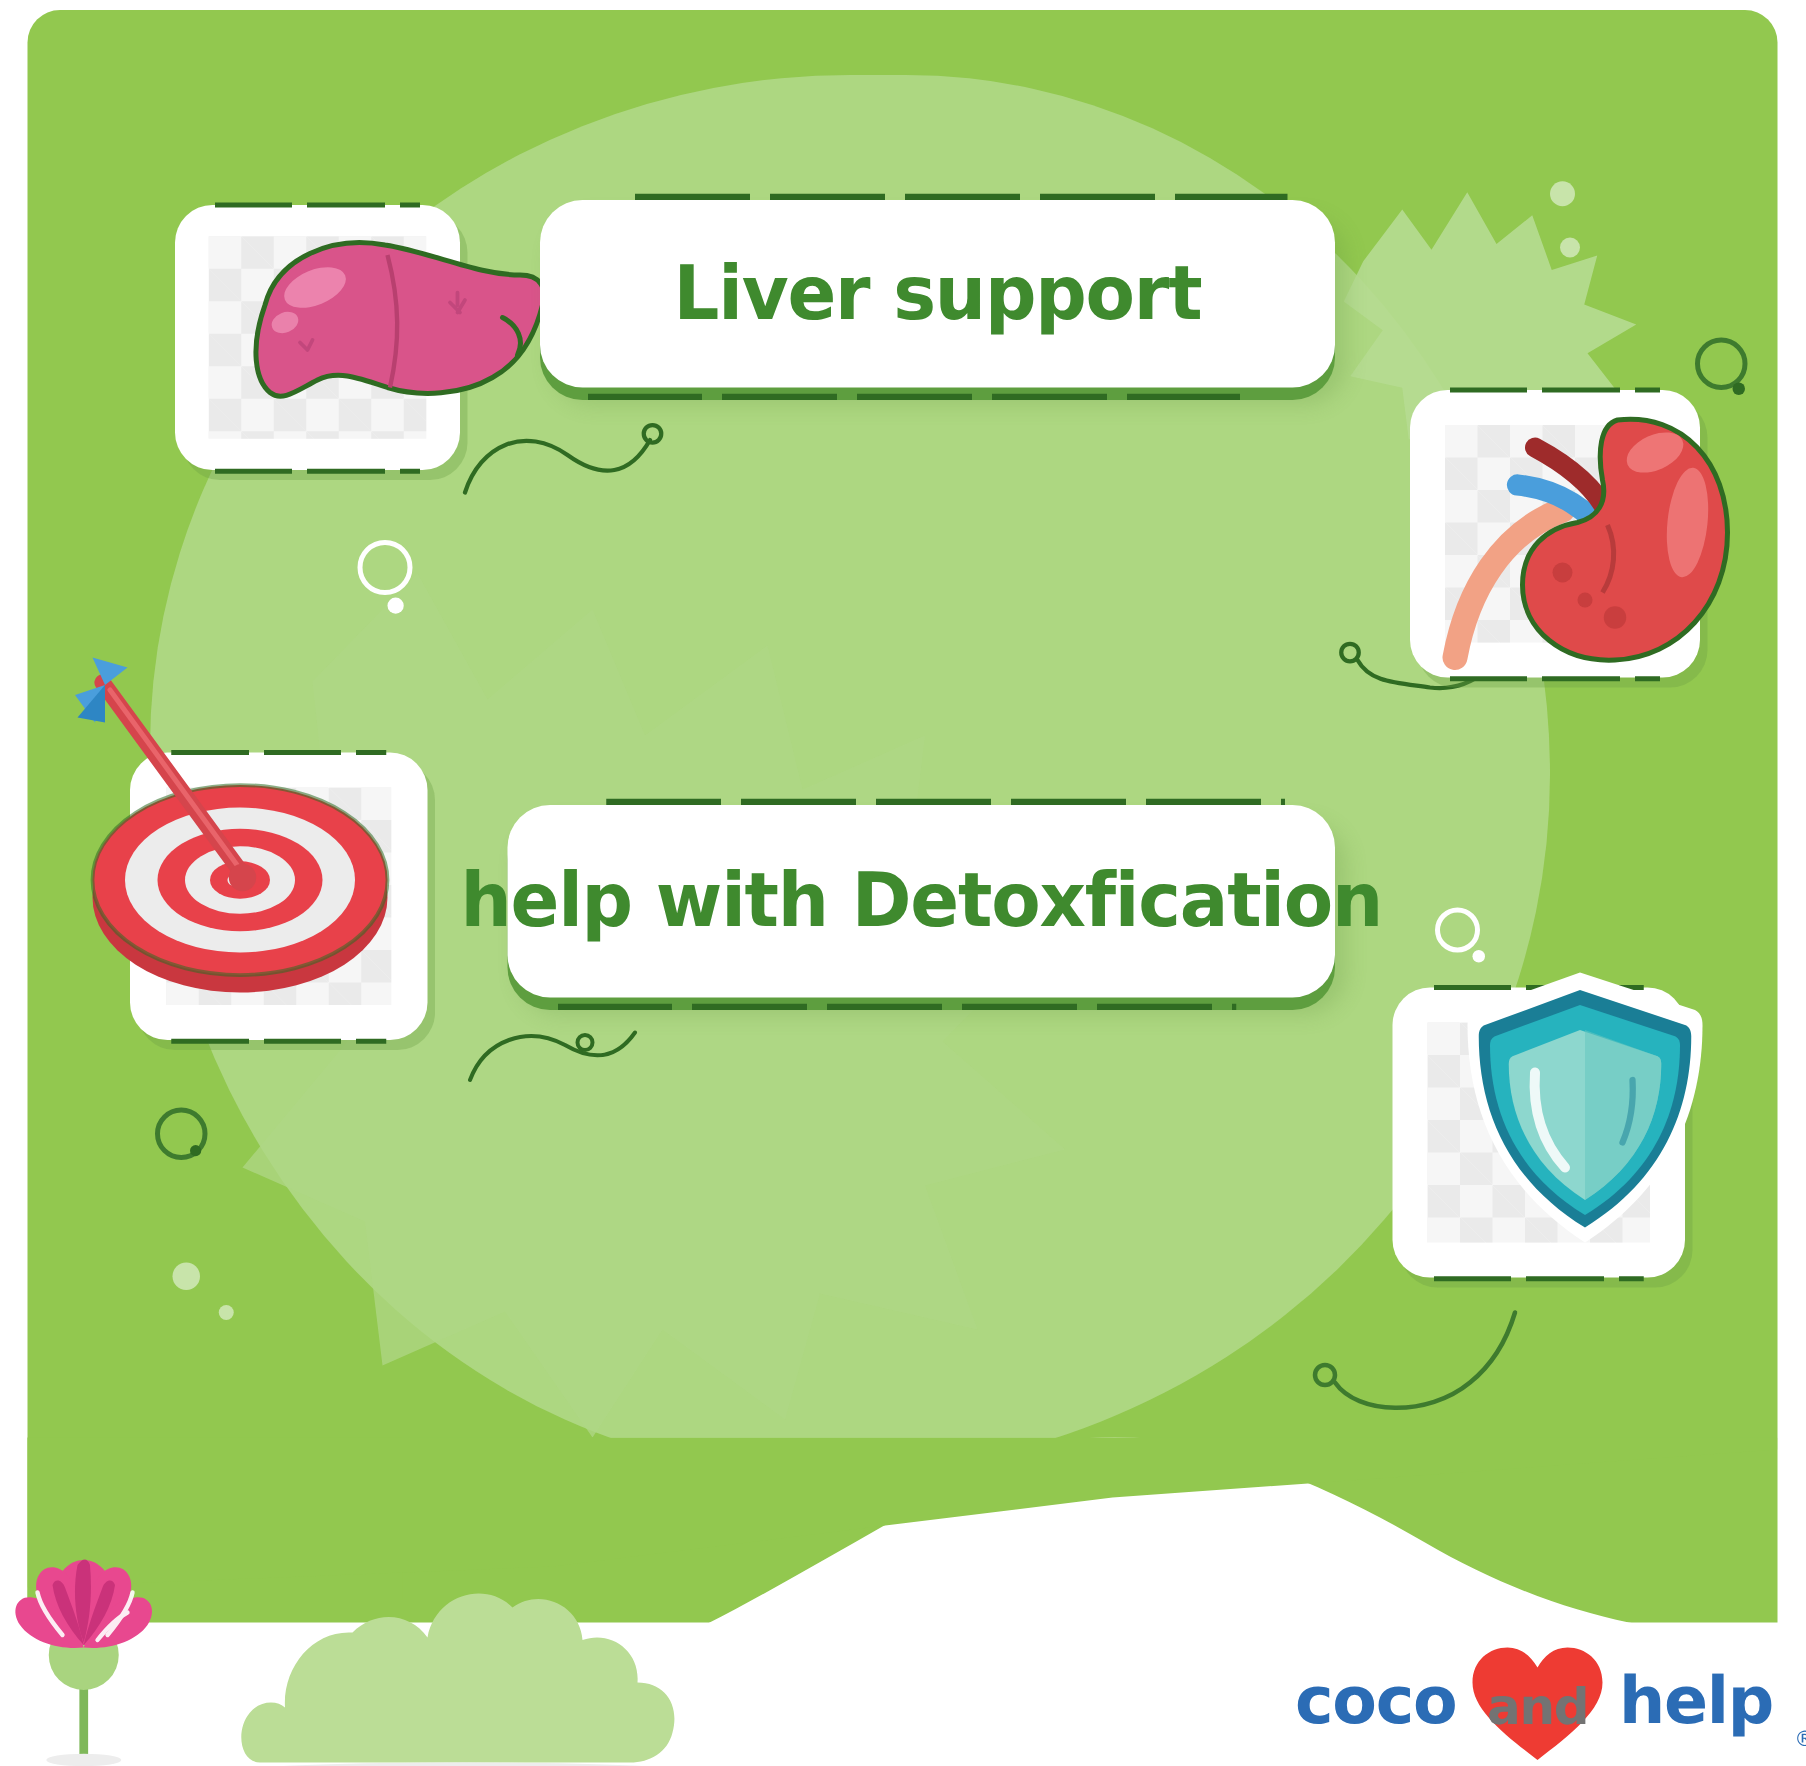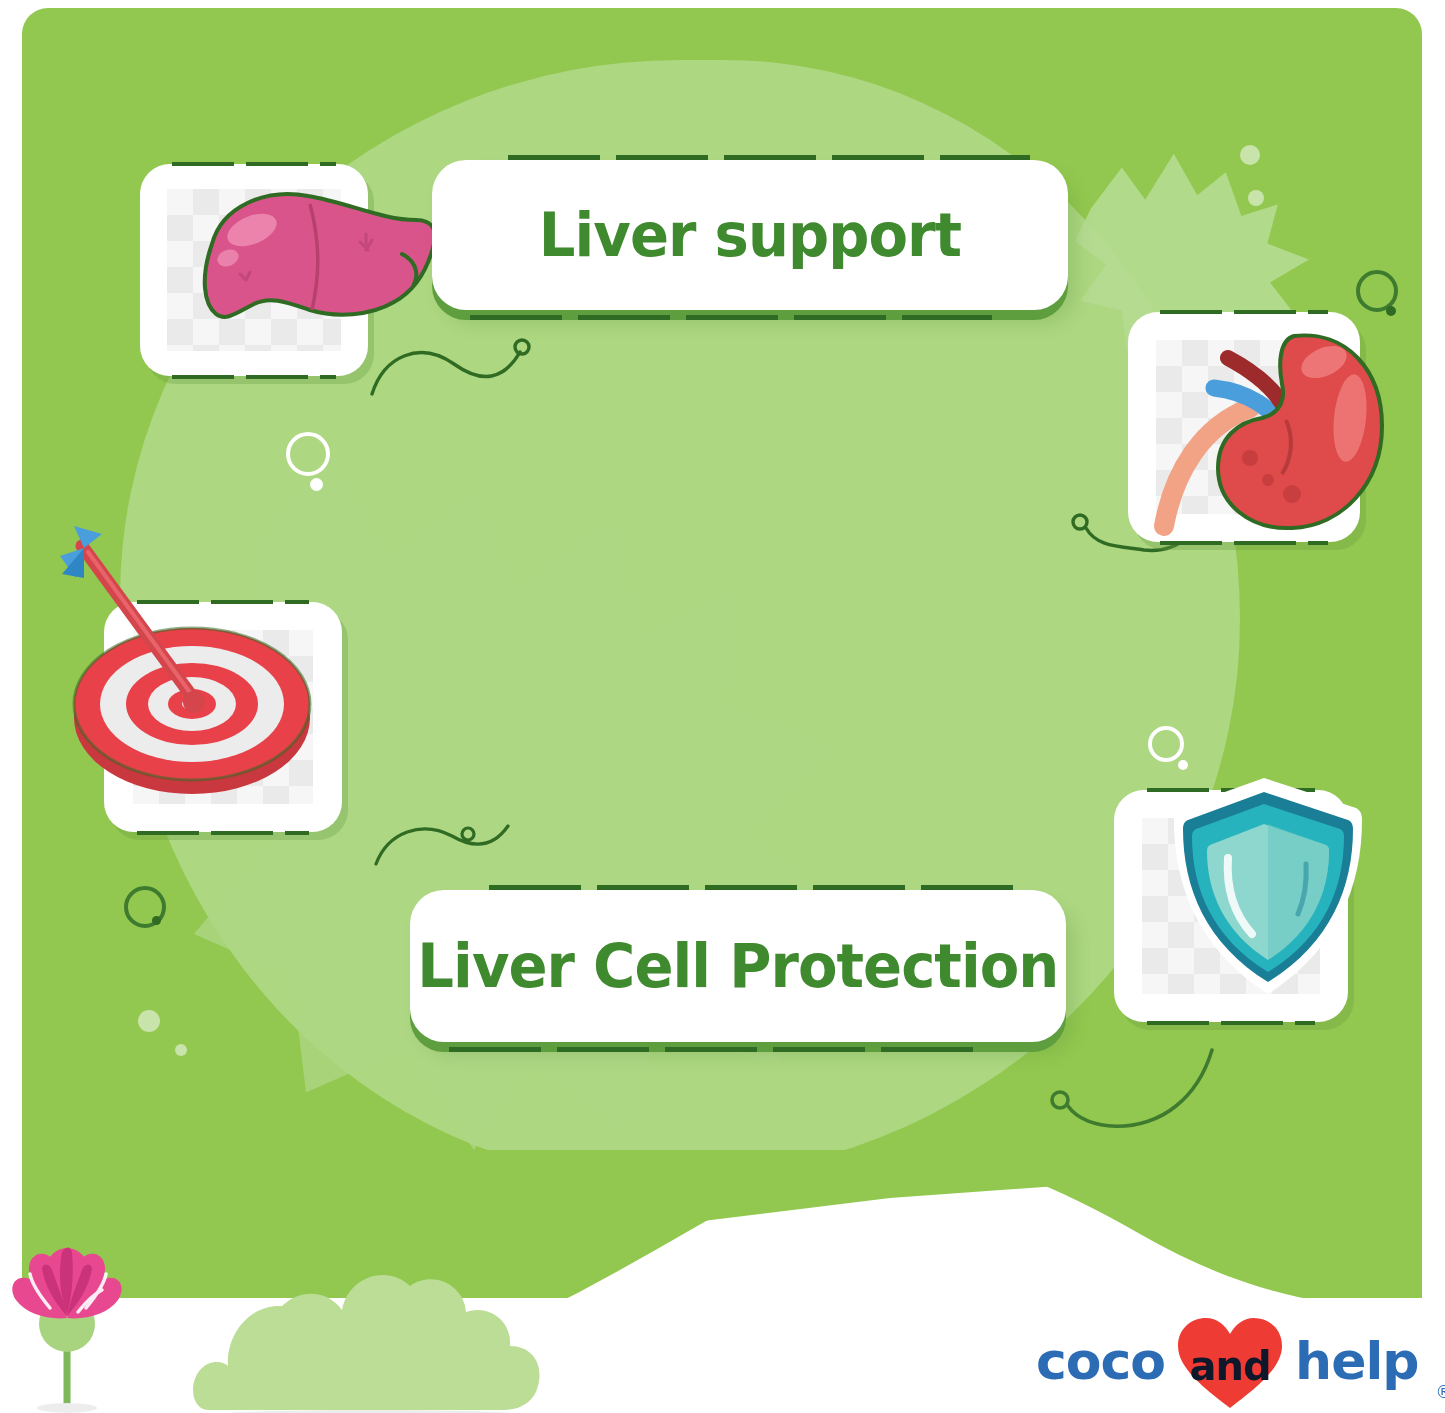--- a/index.html
+++ b/index.html
@@ -133,21 +133,21 @@
     position:relative;
     width:112px; height:98px;
     margin:0 -6px;
     display:flex;align-items:center;justify-content:center;
   }
   .logo-heart svg{position:absolute;inset:0;}
   .logo-heart span{
     position:relative;
     font-family:"DejaVu Sans", sans-serif;
     font-weight:700;
-    color:#0f172a;
+    color:#737373;
     font-size:40px;
     letter-spacing:-1px;
     margin-top:10px;
   }
   .logo-reg{
     font-family:"DejaVu Sans", sans-serif;
     font-size:17px; color:#2B6CB5; align-self:flex-end;
     margin-bottom:8px; margin-left:2px;
   }
 
@@ -311,26 +311,26 @@
     </div>
   </div>
 
   <div class="card" style="left:432px;top:160px;width:636px;height:150px;">
     <div class="rule-top"></div>
     <div class="rule-bottom"></div>
     <div class="card-label">Liver support</div>
   </div>
 
 
-
-  <div class="card" style="left:410px;top:890px;width:656px;height:152px;">
+  <div class="card" style="left:406px;top:644px;width:662px;height:154px;">
     <div class="rule-top"></div>
     <div class="rule-bottom"></div>
-    <div class="card-label">Liver Cell Protection</div>
-  </div>
+    <div class="card-label">help with Detoxfication</div>
+  </div>
+
 
   <div class="bottom-wave">
     <svg width="1445" height="263" viewBox="0 0 1445 263" preserveAspectRatio="none">
       <path d="M0,263 L0,236 C120,262 260,260 420,210 C560,166 660,92 800,20
                C900,-30 1030,20 1140,84 C1250,148 1360,168 1445,150
                L1445,263 Z" fill="#FFFFFF"></path>
       <path d="M22,0 L22,150 C140,176 260,170 420,124 C300,190 160,214 22,200 Z" fill="#92C84F" opacity="0"></path>
     </svg>
   </div>
 

